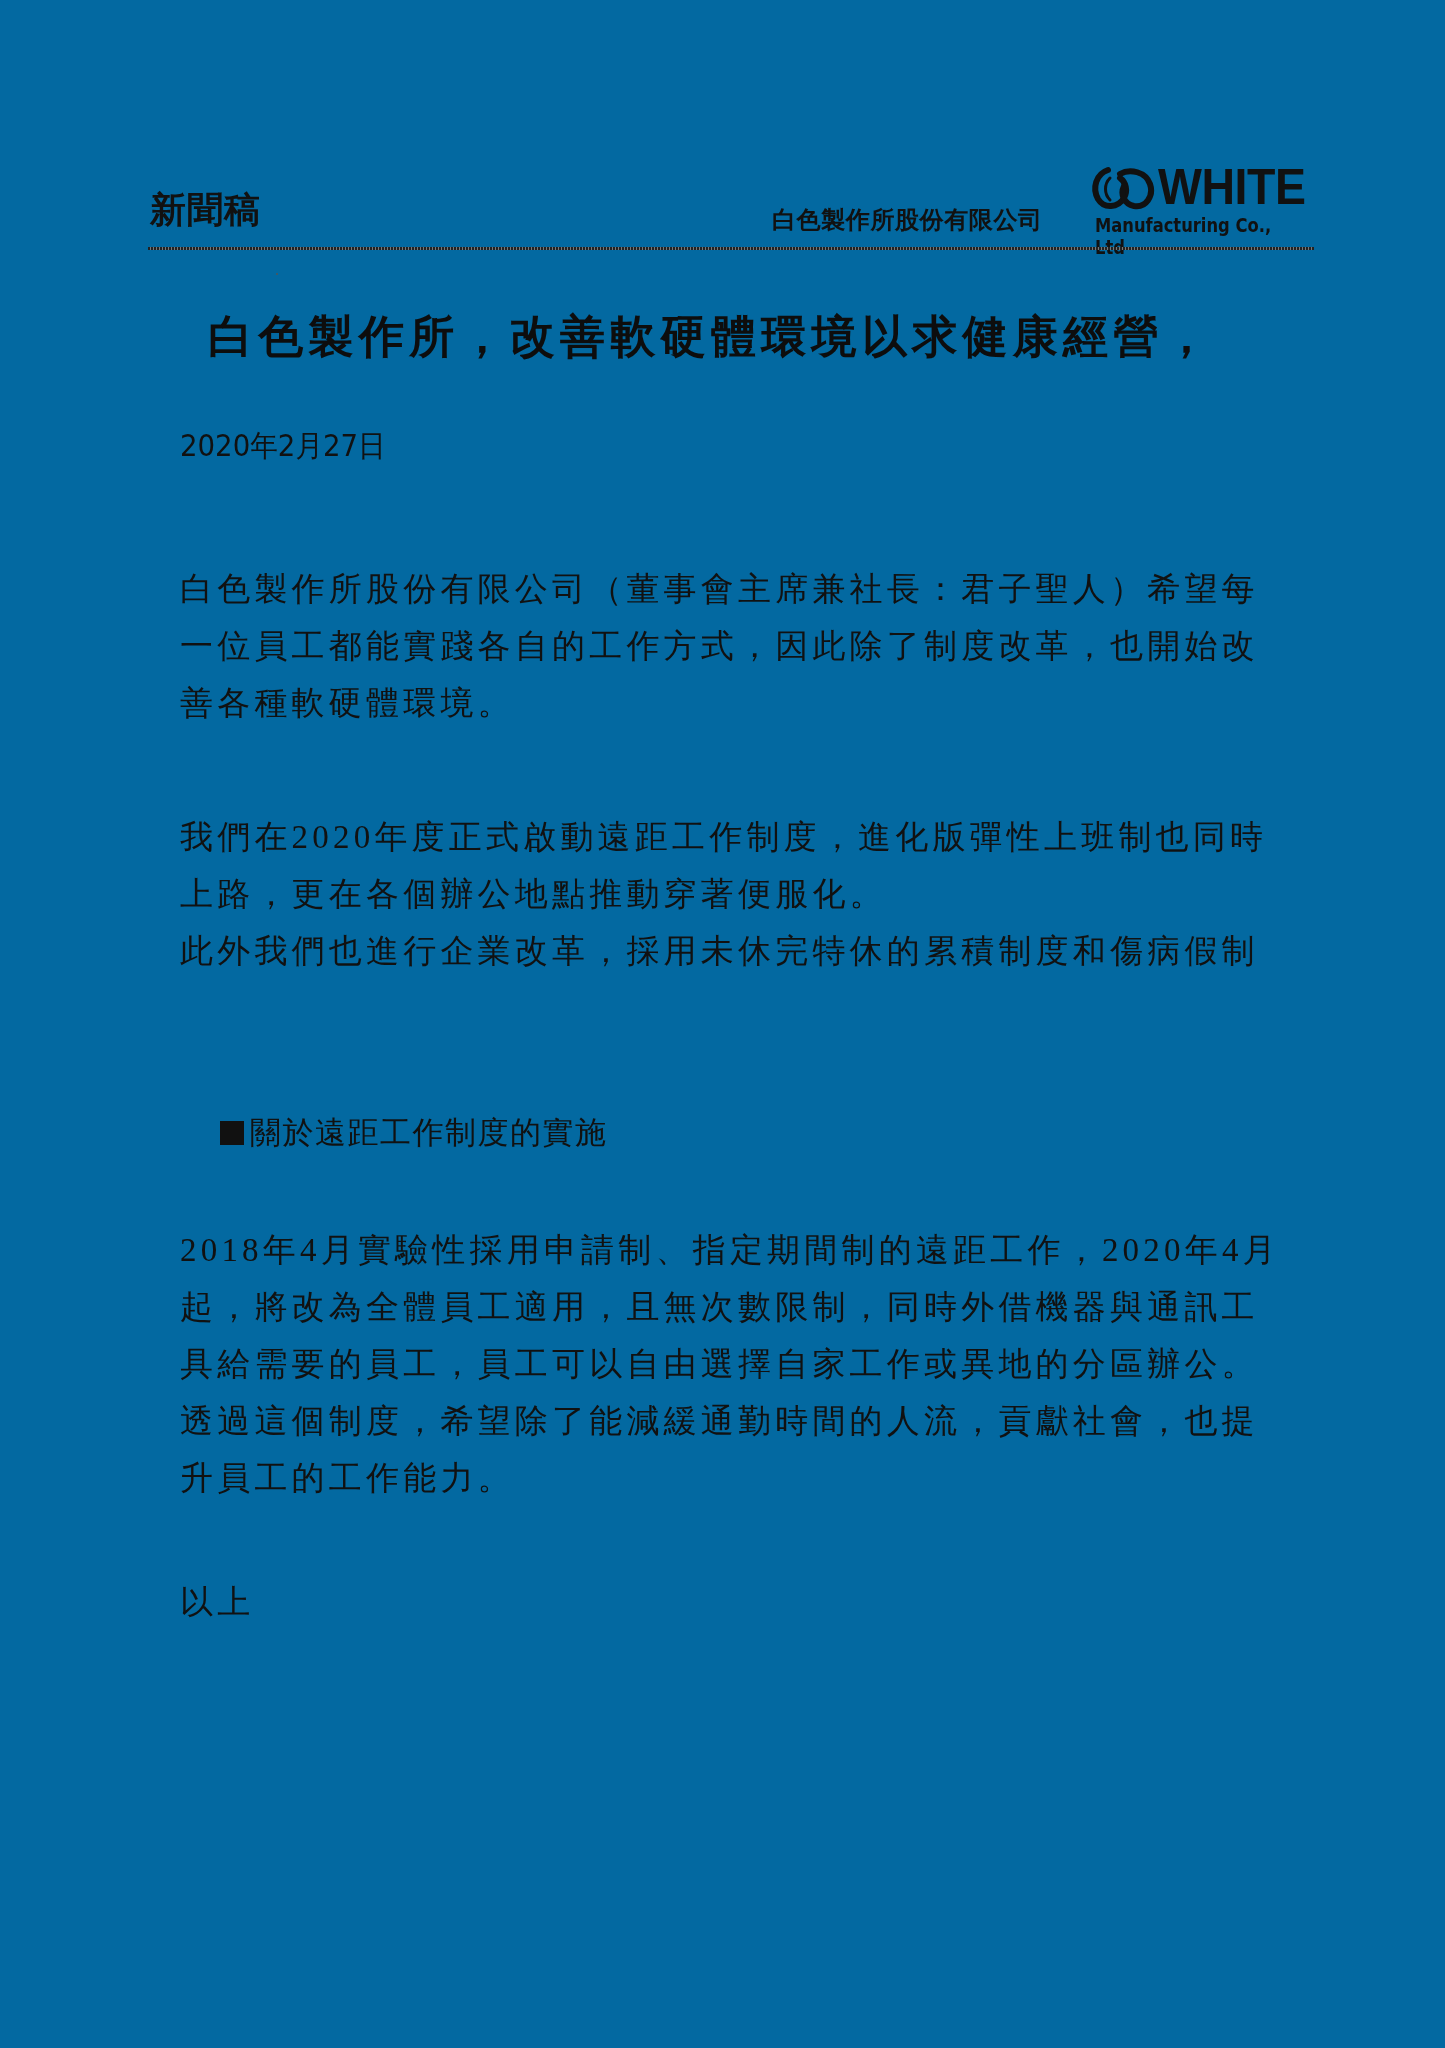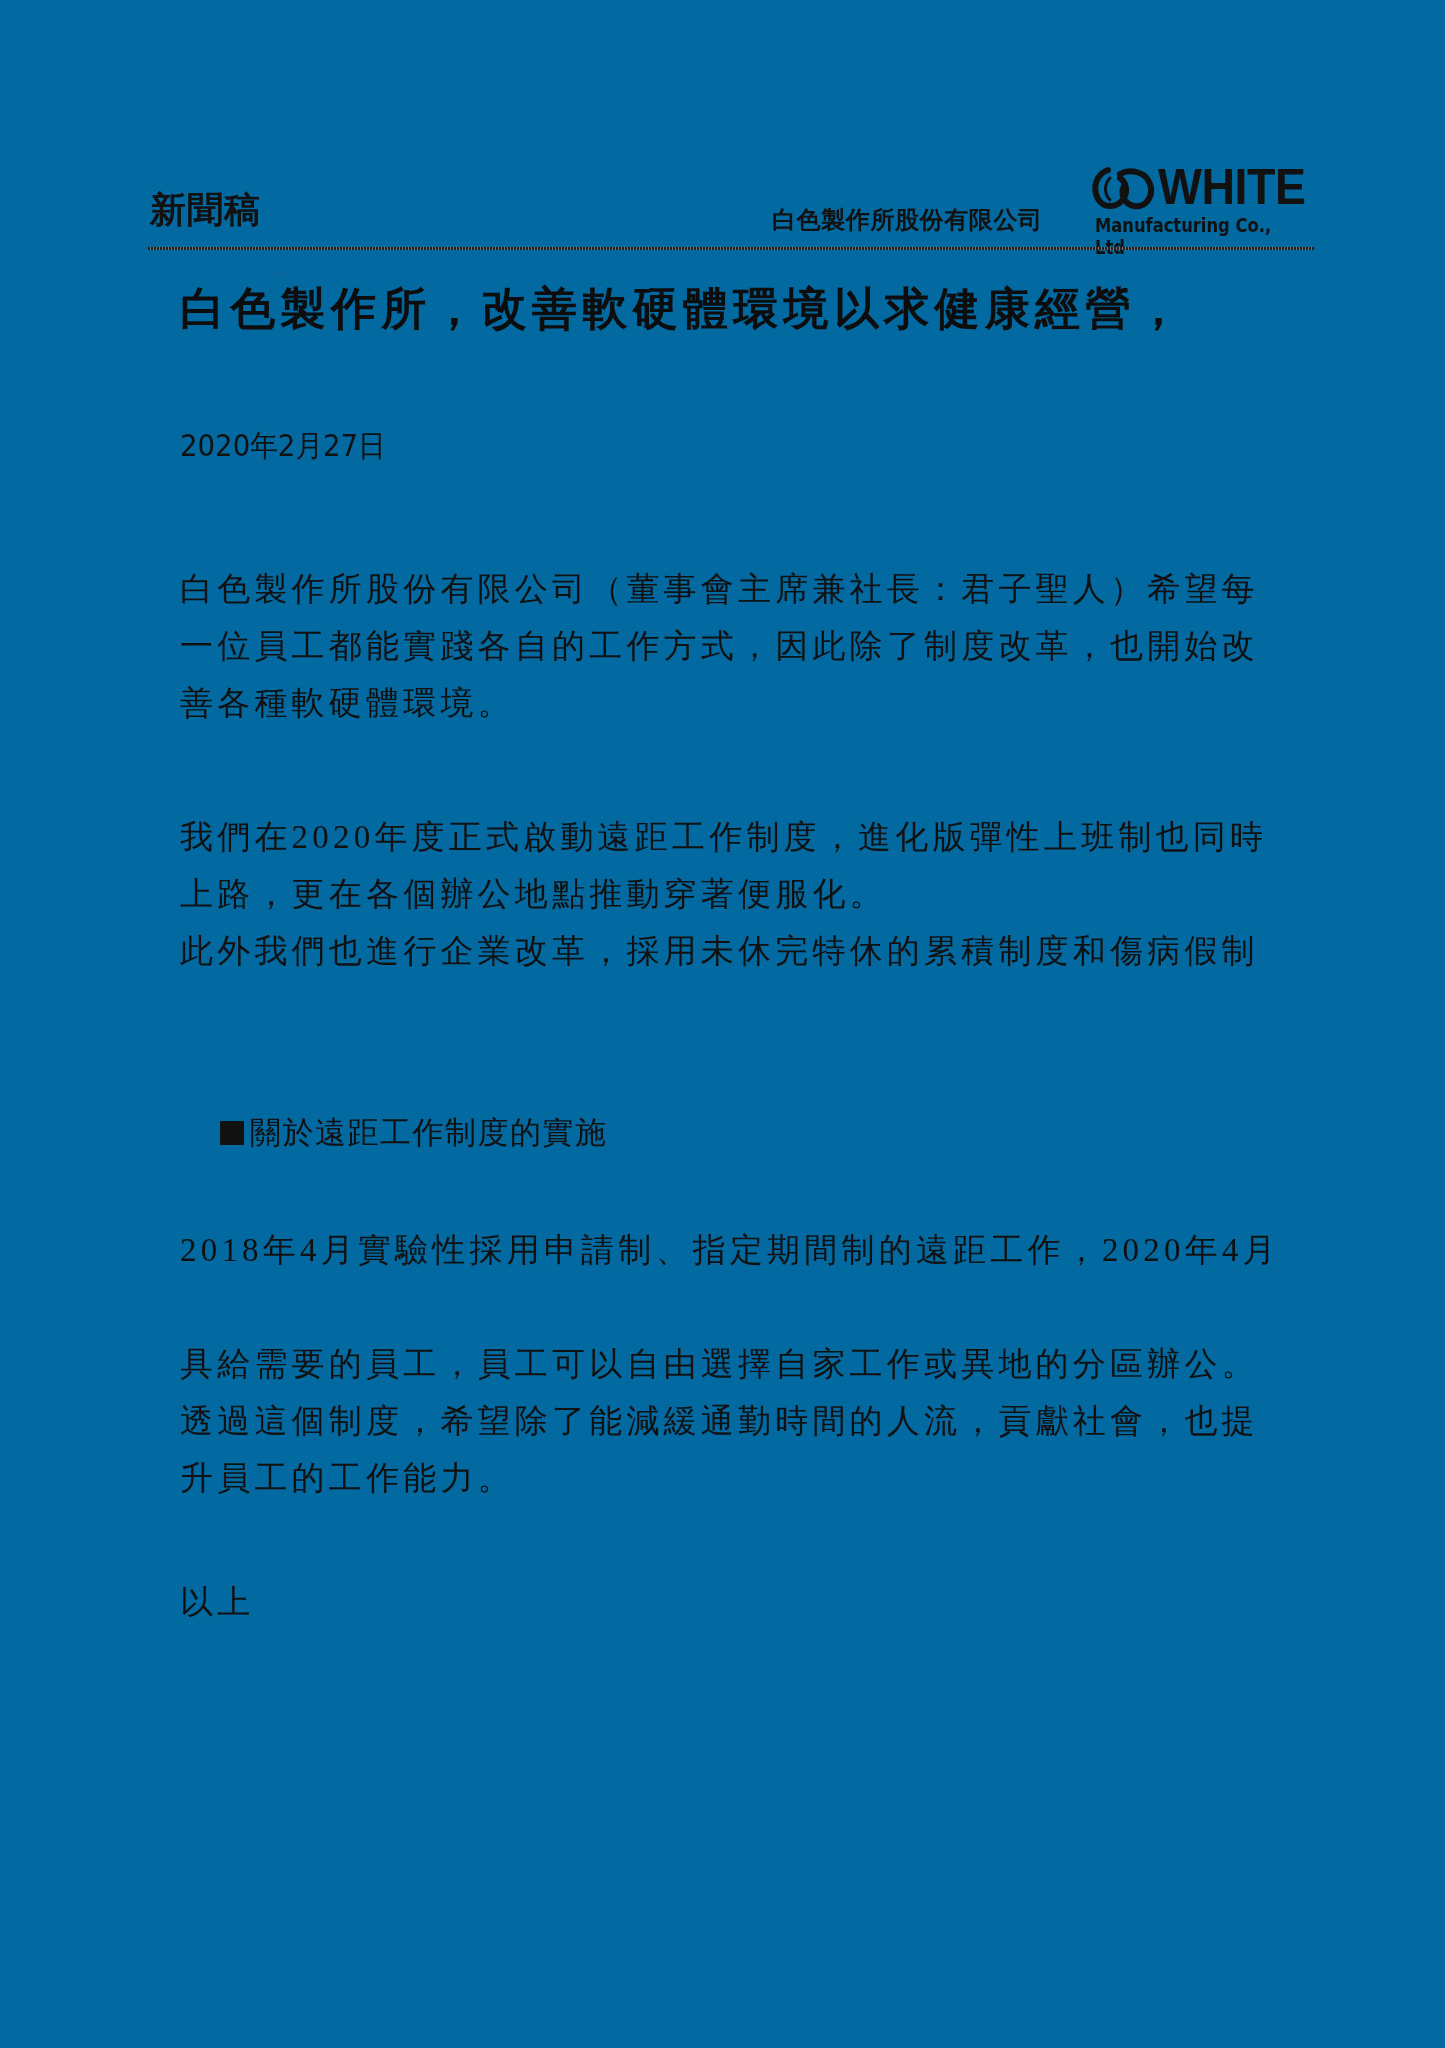--- a/index.html
+++ b/index.html
@@ -13,21 +13,21 @@
     .logo { position: absolute; left: 1088px; top: 162px; width: 230px; height: 80px; }
     .logo-mark { position: absolute; left: 2px; top: 4px; width: 68px; height: 44px; }
     .logo-word { position: absolute; left: 70px; top: 0px; font-family: "Liberation Sans", sans-serif; font-weight: bold; font-size: 50px; line-height: 50px; letter-spacing: -0.5px; color: #111; transform: scaleX(0.93); transform-origin: left top; }
     .logo-sub { position: absolute; left: 7px; top: 52px; font-family: "DejaVu Sans", sans-serif; font-weight: bold; font-size: 19px; line-height: 22px; color: #111; transform: scaleX(0.86); transform-origin: left top; }
 
     .divider { position: absolute; left: 148px; top: 247px; width: 1166px; height: 3px;
       background: repeating-linear-gradient(90deg, #222 0px, #222 2px, #777 2px, #777 3px); }
     .speck { position: absolute; left: 276px; top: 273px; width: 2px; height: 2px; background: #555; border-radius: 1px; }
 
     .title { left: 180px; font-family: "DejaVu Sans", sans-serif; font-weight: bold; font-size: 45px; line-height: 50px; letter-spacing: 5.3px; color: #0d0d0d; }
-    .title.l1 { top: 284px; }
+    .title.l1 { top: 312px; margin-left: 28px; }
     .title.l2 { top: 353px; }
 
     .date { left: 180px; top: 428px; font-family: "DejaVu Sans", sans-serif; font-size: 30px; line-height: 36px; color: #111; transform: scaleX(0.92); transform-origin: left top; }
 
     .body-line { left: 180px; font-family: Liberation Serif, serif; font-size: 33px; line-height: 40px; letter-spacing: 4.2px; color: #111; }
     .heading { left: 180px; top: 1112px; font-family: "DejaVu Sans", sans-serif; font-size: 31px; line-height: 40px; letter-spacing: 1.5px; color: #111; padding-left: 40px; }
     .heading .sq { display: inline-block; width: 24px; height: 24px; background: #111; margin-right: 6px; vertical-align: -2px; }
   </style>
 </head>
 <body>
@@ -60,19 +60,20 @@
 
   <div class="abs body-line" style="top:817px">我們在2020年度正式啟動遠距工作制度，進化版彈性上班制也同時</div>
   <div class="abs body-line" style="top:874px">上路，更在各個辦公地點推動穿著便服化。</div>
   <div class="abs body-line" style="top:931px">此外我們也進行企業改革，採用未休完特休的累積制度和傷病假制</div>
 
   <div class="abs heading">
     <span class="sq"></span><span>關於遠距工作制度的實施</span>
   </div>
 
   <div class="abs body-line" style="top:1230px">2018年4月實驗性採用申請制、指定期間制的遠距工作，2020年4月</div>
+  <div class="abs body-line" style="top:1287px">起，將改為全體員工適用，且無次數限制，同時外借機器與通訊工</div>
   <div class="abs body-line" style="top:1344px">具給需要的員工，員工可以自由選擇自家工作或異地的分區辦公。</div>
   <div class="abs body-line" style="top:1401px">透過這個制度，希望除了能減緩通勤時間的人流，貢獻社會，也提</div>
   <div class="abs body-line" style="top:1458px">升員工的工作能力。</div>
 
   <div class="abs body-line" style="top:1582px">以上</div>
 
 </div>
 
 </body></html>

